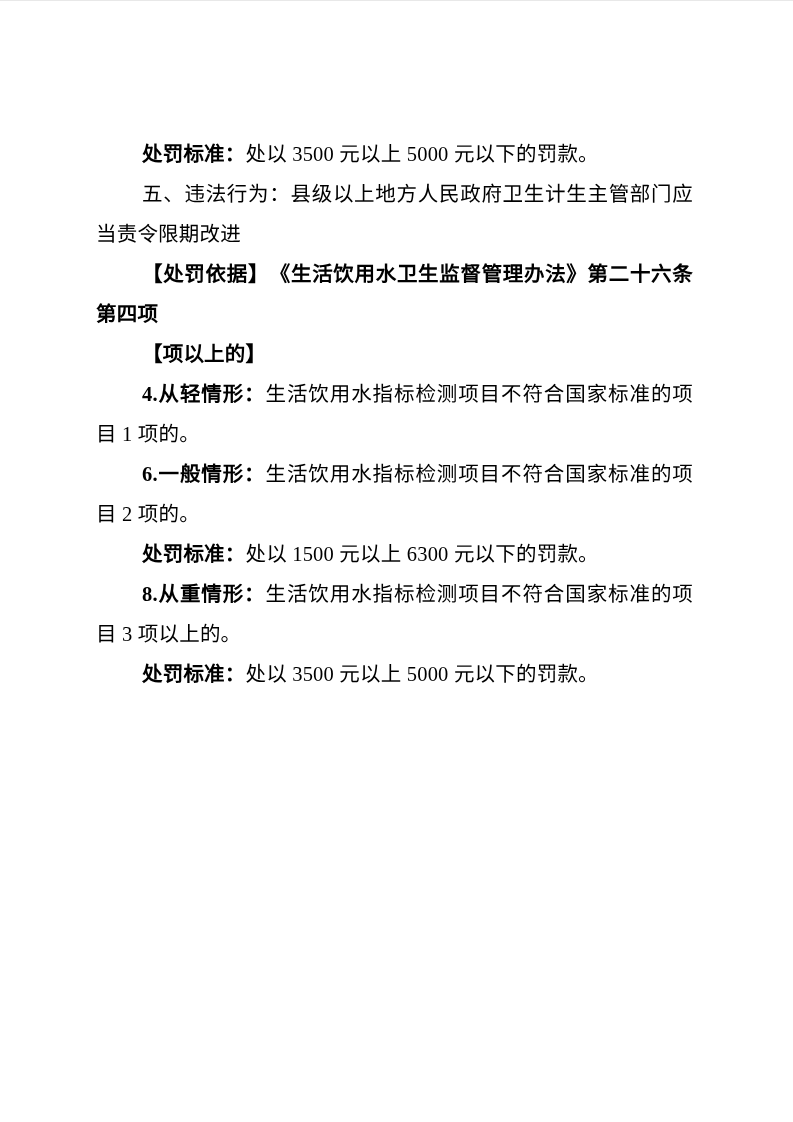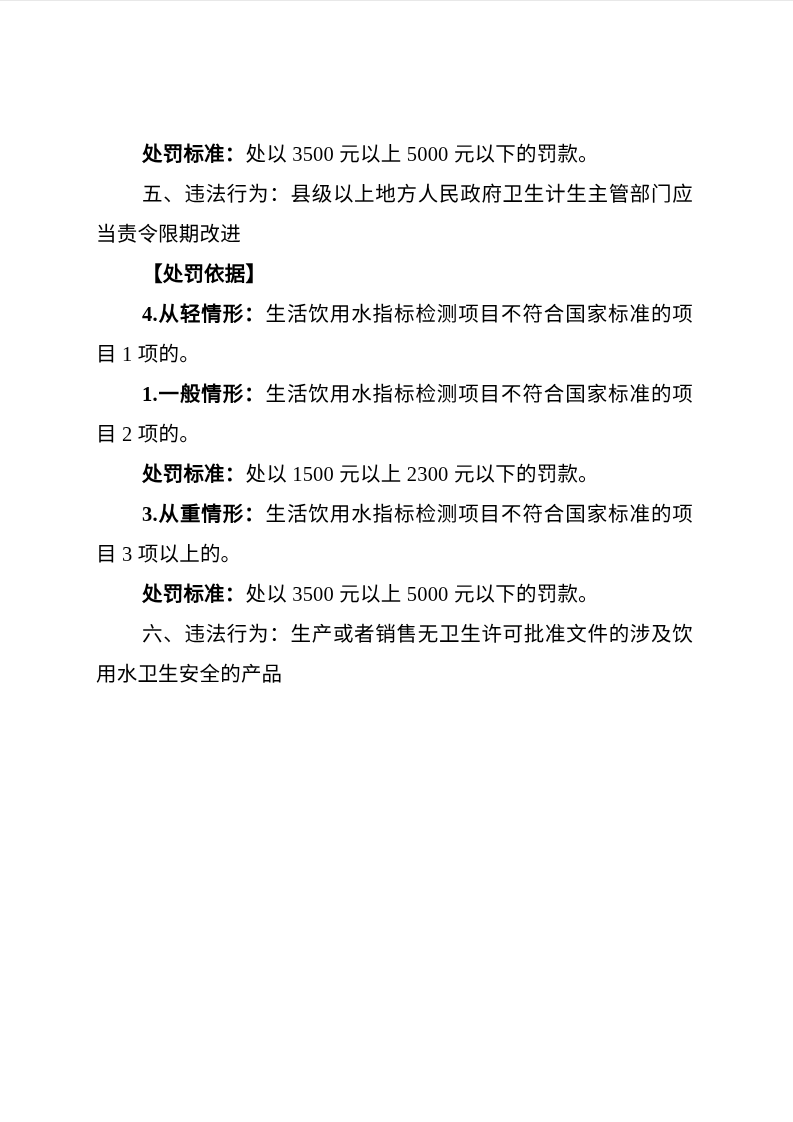--- a/index.html
+++ b/index.html
@@ -50,22 +50,22 @@
     color: #000000;
   }
 </style>
 </head>
 <body>
 
 <div class="page">
   <div class="content">
     <p class="para"><b class="lead">处罚标准：</b><span>处以 3500 元以上 5000 元以下的罚款。</span></p>
     <p class="para"><b class="lead"></b><span>五、违法行为：县级以上地方人民政府卫生计生主管部门应当责令限期改进</span></p>
-    <p class="para bold-all"><b class="lead">【处罚依据】</b><span></span></p>
+    <p class="para bold-all"><b class="lead">【处罚依据】　《生活饮用水卫生监督管理办法》第二十六条第四项</b><span></span></p>
+    <p class="para bold-all"><b class="lead">【项以上的】</b><span></span></p>
     <p class="para"><b class="lead">4.从轻情形：</b><span>生活饮用水指标检测项目不符合国家标准的项目 1 项的。</span></p>
-    <p class="para"><b class="lead">1.一般情形：</b><span>生活饮用水指标检测项目不符合国家标准的项目 2 项的。</span></p>
-    <p class="para"><b class="lead">处罚标准：</b><span>处以 1500 元以上 2300 元以下的罚款。</span></p>
-    <p class="para"><b class="lead">3.从重情形：</b><span>生活饮用水指标检测项目不符合国家标准的项目 3 项以上的。</span></p>
+    <p class="para"><b class="lead">6.一般情形：</b><span>生活饮用水指标检测项目不符合国家标准的项目 2 项的。</span></p>
+    <p class="para"><b class="lead">处罚标准：</b><span>处以 1500 元以上 6300 元以下的罚款。</span></p>
+    <p class="para"><b class="lead">8.从重情形：</b><span>生活饮用水指标检测项目不符合国家标准的项目 3 项以上的。</span></p>
     <p class="para"><b class="lead">处罚标准：</b><span>处以 3500 元以上 5000 元以下的罚款。</span></p>
-    <p class="para"><b class="lead"></b><span>六、违法行为：生产或者销售无卫生许可批准文件的涉及饮用水卫生安全的产品</span></p>
   </div>
   <div class="page-number">200</div>
 </div>
 
 </body></html>

